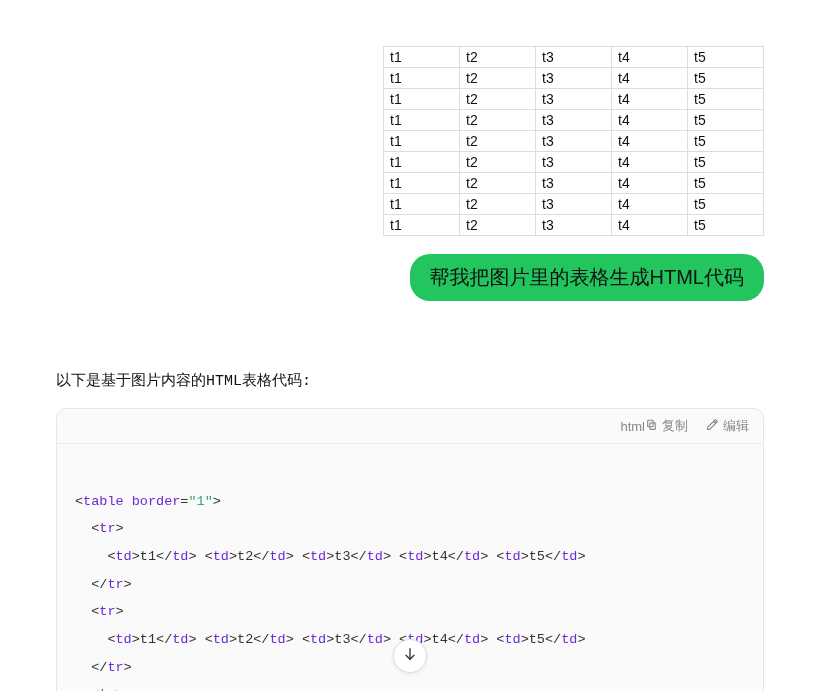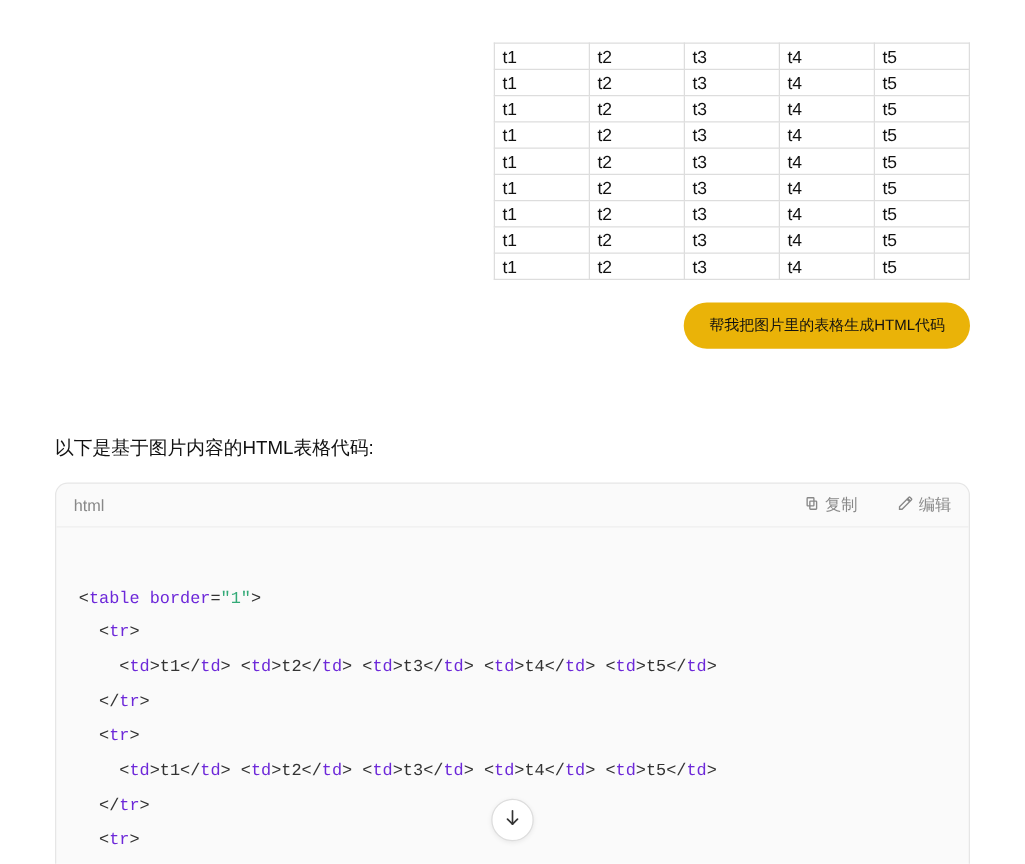--- a/index.html
+++ b/index.html
@@ -7,21 +7,21 @@
     font-family: -apple-system, BlinkMacSystemFont, "Segoe UI", "PingFang SC", "Microsoft YaHei", sans-serif;
     background: #ffffff;
     width: 820px;
     height: 691px;
     overflow: hidden;
     position: relative;
   }
   .container {
     width: 100%;
     height: 100%;
-    padding: 4px;
+    padding: 16px;
   }
   .user-area {
     display: flex;
     flex-direction: column;
     align-items: flex-end;
     padding-right: 40px;
     padding-top: 30px;
   }
   .user-table {
     border-collapse: collapse;
@@ -30,58 +30,59 @@
   }
   .user-table td {
     border: 1px solid #ddd;
     padding: 2px 6px;
     width: 76px;
     text-align: left;
     font-family: Arial, sans-serif;
   }
   .user-bubble {
     margin-top: 18px;
-    background: #eab308;
+    background: #22c55e;
     border-radius: 20px;
     padding: 10px 20px;
-    font-size: 12px;
+    font-size: 20px;
     color: #111;
     display: inline-block;
     text-align: center;
   }
   .assistant-area {
     padding: 0 40px;
     margin-top: 70px;
   }
   .assistant-intro {
     font-size: 15px;
     color: #111;
     margin-bottom: 18px;
+    font-family: Liberation Mono, monospace;
   }
   .code-block {
     border: 1px solid #e6e6e6;
     border-radius: 10px;
     overflow: hidden;
     background: #fafafa;
   }
   .code-header {
     display: flex;
     align-items: center;
-    justify-content: space-between;
+    justify-content: flex-end;
     padding: 8px 14px;
     font-size: 13px;
     color: #888;
     border-bottom: 1px solid #eee;
   }
   .code-header-left {
     color: #888;
   }
   .code-header-right {
     display: flex;
-    gap: 32px;
+    gap: 18px;
   }
   .code-action {
     display: inline-flex;
     align-items: center;
     gap: 4px;
     color: #888;
     cursor: pointer;
     font-size: 13px;
   }
   .code-action svg {

